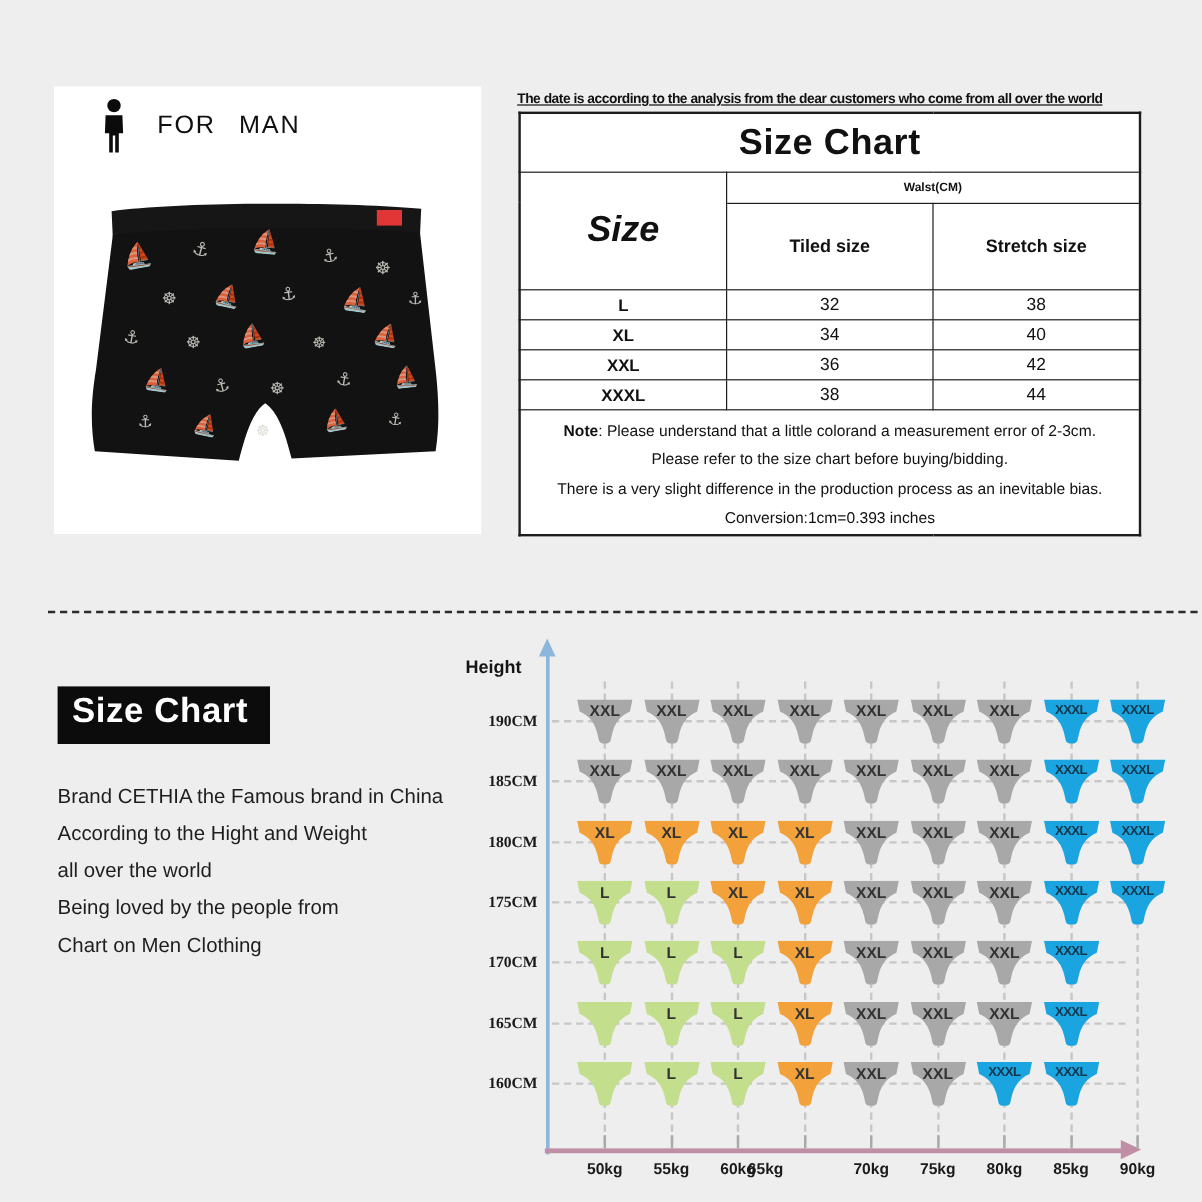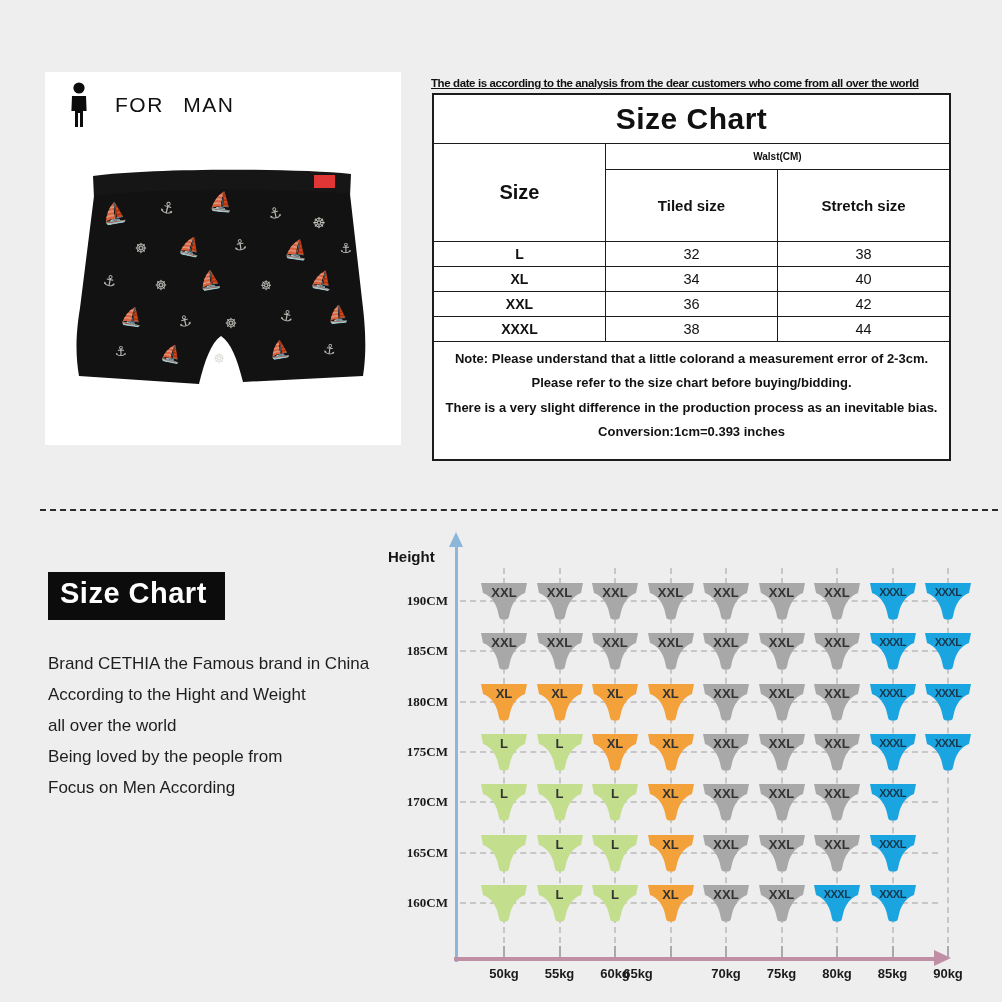--- a/index.html
+++ b/index.html
@@ -1,37 +1,37 @@
 <!DOCTYPE html>
 <html><head>
 <meta charset="utf-8">
 <style>
   * { margin:0; padding:0; box-sizing:border-box; }
   html,body { width:1002px; height:1002px; background:#eeeeef; font-family:"Liberation Sans", sans-serif; overflow:hidden; position:relative; }
   .abs { position:absolute; }
 
   
   .product-card { left:45px; top:72px; width:356px; height:373px; background:#ffffff; }
-  .forman-row { position:absolute; left:22px; top:10px; display:flex; align-items:center; }
+  .forman-row { position:absolute; left:38px; top:10px; display:flex; align-items:center; }
   .man-svg { width:24px; height:46px; }
   .forman-label { margin-left:24px; font-size:21px; letter-spacing:1.5px; word-spacing:12px; color:#101010; font-weight:500; }
   .boxer-svg { position:absolute; left:26px; top:86px; width:300px; height:238px; }
 
   
   .disclaimer { left:431px; top:77px; width:540px; font-size:11.5px; font-weight:bold; letter-spacing:-0.4px; white-space:nowrap; color:#111; text-decoration:underline; }
   table.size-table { position:absolute; left:432px; top:93px; width:519px; border-collapse:collapse; background:#fff; color:#111; table-layout:fixed; }
   table.size-table td { border:1px solid #1c1c1c; text-align:center; vertical-align:middle; }
   table.size-table { border:2px solid #1c1c1c; }
   td.t-title { height:49px; font-size:30px; font-weight:bold; letter-spacing:0.5px; }
   td.t-waist { height:26px; font-size:10px; font-weight:bold; }
-  td.t-size  { width:168px; font-size:20px; font-weight:bold; }
+  td.t-size  { width:168px; font-size:30px; font-weight:bold;font-style:italic; }
   td.t-colhead { height:72px; font-size:15px; font-weight:bold; }
   td.t-cell { height:25px; font-size:14.5px; }
   td.t-cell.sz { font-weight:bold; font-size:14px; }
-  td.t-note { height:102px; text-align:left; vertical-align:top; padding:5px 8px 14px 8px; font-size:13px; line-height:24.5px;font-weight:bold; }
+  td.t-note { height:102px; text-align:left; vertical-align:top; padding:5px 8px 0 8px; font-size:13px; line-height:24.5px; }
 
   
   .divider { left:40px; top:509px; width:958px; height:0; border-top:2px dashed #2b2b2b; }
 
   
   .sc-box { left:48px; top:572px; background:#0c0c0c; color:#ffffff; font-size:29px; font-weight:bold; padding:5px 18px 10px 12px; letter-spacing:0.5px; }
   .about { left:48px; top:648px; width:360px; font-size:17px; line-height:31px; color:#1e1e1e; }
 
   
   .height-label { left:388px; top:548px; font-size:15px; font-weight:bold; color:#151515; }
@@ -148,21 +148,21 @@
   </table>
 
 <div class="abs divider"></div>
 
 <div class="abs sc-box">Size Chart</div>
 <div class="abs about" id="about">
     <div>Brand CETHIA the Famous brand in China</div>
     <div>According to the Hight and Weight</div>
     <div>all over the world</div>
     <div>Being loved by the people from</div>
-    <div>Focus on Men According</div>
+    <div>Chart on Men Clothing</div>
   </div>
 
 <div id="chart">
   <div class="abs height-label">Height</div>
   <div class="abs v-axis" id="v-axis" style="background: rgb(140, 182, 218);"></div>
   <div class="abs v-arrow" id="v-arrow" style="border-bottom: 15px solid rgb(140, 182, 218);"></div>
   <div class="abs h-axis" id="h-axis" style="background: rgb(192, 143, 166); left: 454px; width: 482px;"></div>
   <div class="abs h-arrow" id="h-arrow" style="left: 934px; border-left: 17px solid rgb(192, 143, 166);"></div>
 <div class="abs grid-v" style="left: 503px; top: 568px; height: 385px;"></div>
     <div class="abs x-tick" style="left: 503px;"></div>

